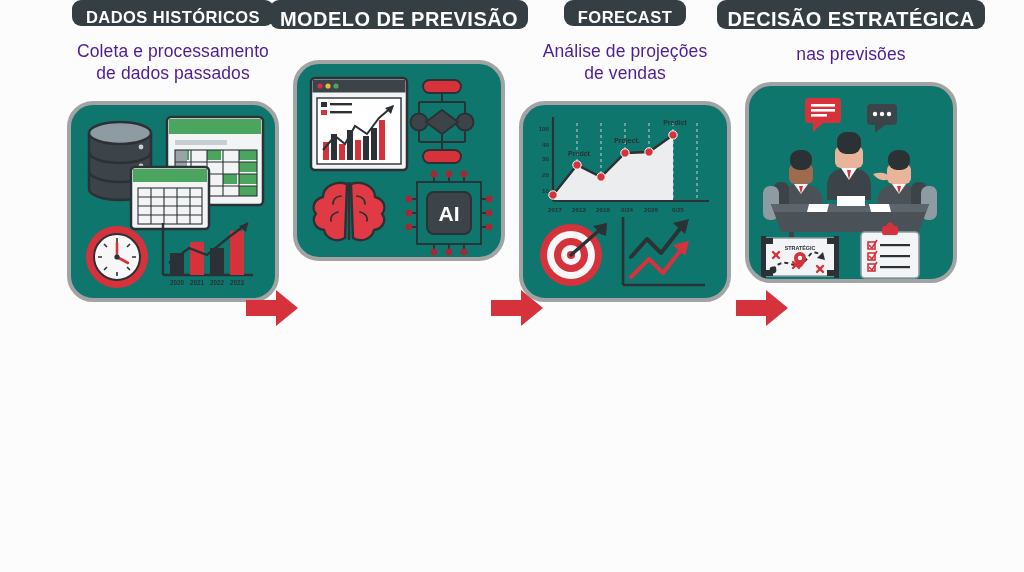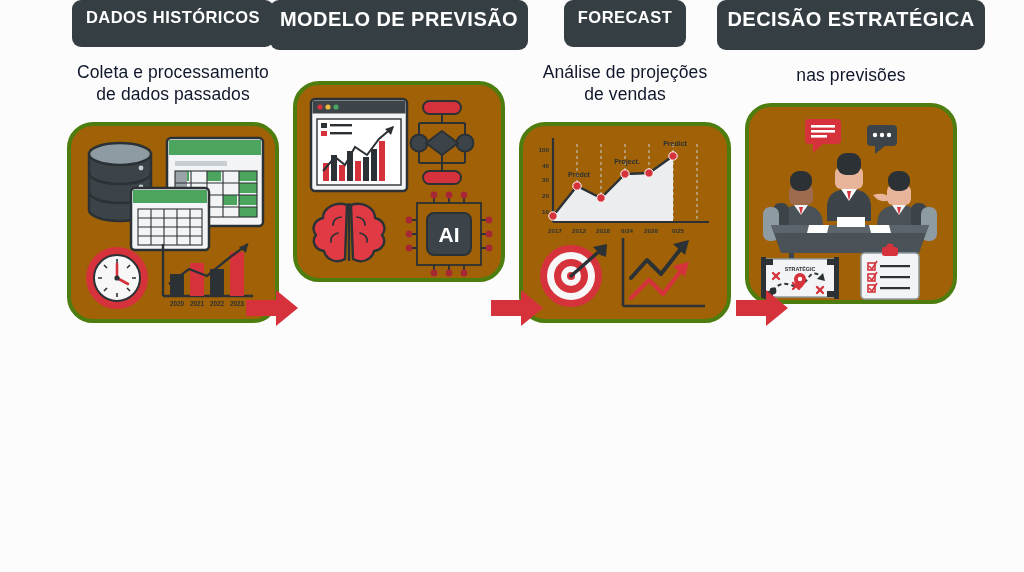--- a/index.html
+++ b/index.html
@@ -26,40 +26,40 @@
     align-items:center;
     position:relative;
   }
   .pill{
     background:#353E42;
     color:#FFFFFF;
     border-radius:9px;
     font-size:16.5px;
     font-weight:bold;
     letter-spacing:.45px;
-    padding:9px 14px 21px 14px;
+    padding:9px 14px 0 14px;
     text-align:center;
     white-space:nowrap;
     line-height:1;
   }
   .pill.wide{padding-left:10px;padding-right:10px;font-size:20px;}
   .subtitle{
     margin-top:14px;
-    color:#0f172a;
+    color:#4c1d95;
     font-size:17.5px;
     line-height:1.28;
     text-align:center;
     letter-spacing:.1px;
   }
   .card{
     margin-top:17px;
     width:212px;height:201px;
-    border:4px solid #4d7c0f;
+    border:4px solid #a3a3a3;
     border-radius:26px;
-    background:#a16207;
+    background:#0f766e;
     box-sizing:border-box;
     position:relative;
     overflow:hidden;
   }
   .arrow{
     position:absolute;
     top:288px;
     width:52px;height:40px;
   }
   .a1{left:246px;} .a2{left:491px;} .a3{left:736px;}

